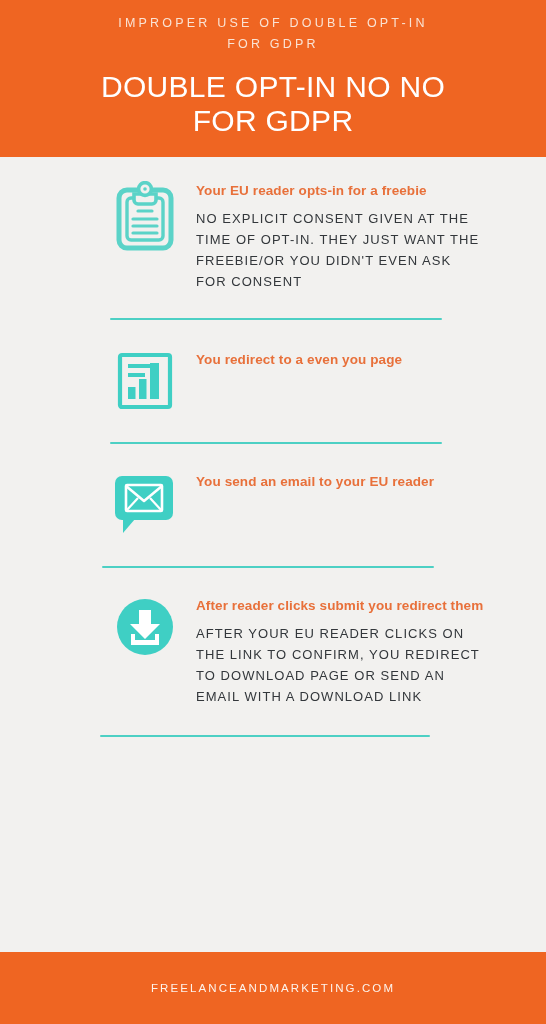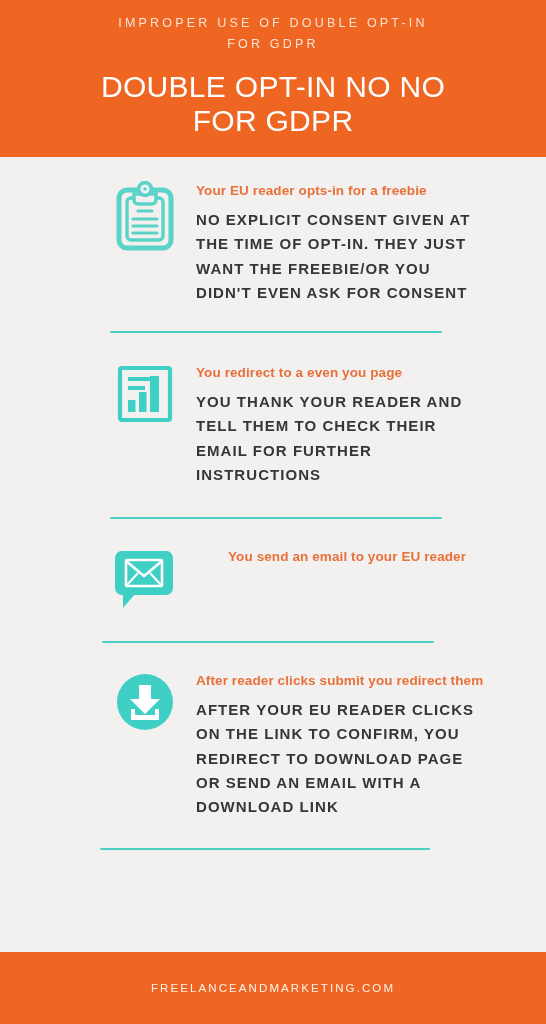--- a/index.html
+++ b/index.html
@@ -93,22 +93,22 @@
     color: #E8703A;
     font-size: 13.5px;
     font-weight: 700;
     line-height: 1.55;
     margin-bottom: 6px;
     letter-spacing: 0.1px;
   }
 
   .step-body {
     color: #33373B;
-    font-size: 15px;
-    font-weight: 700;
+    font-size: 13px;
+    font-weight: 400;
     line-height: 1.62;
     letter-spacing: 1.05px;
     text-transform: uppercase;
   }
 
   .divider {
     height: 2px;
     background: #4DD0C4;
     border-radius: 1px;
     margin: 0 auto;
@@ -178,27 +178,26 @@
             <line x1="13" y1="16" x2="38" y2="16"></line>
             <line x1="13" y1="25" x2="30" y2="25"></line>
           </g>
           <rect x="13" y="37" width="7.5" height="12" fill="#3FCFC4"></rect>
           <rect x="24" y="29" width="7.5" height="20" fill="#3FCFC4"></rect>
           <rect x="35" y="13" width="9" height="36" fill="#3FCFC4"></rect>
         </svg>
       </div>
       <div class="step-text">
         <div class="step-heading">You redirect to a even you page</div>
-        <div class="step-body">You thank your reader and tell them to check their email for further instructions</div>
       </div>
     </div>
 
     <div class="divider" style="width:332px; margin-top:30px; margin-left:110px;"></div>
 
-    <div class="step" style="padding-top:26px;gap:32px;">
+    <div class="step" style="padding-top:26px;">
       <div class="step-icon">
         <svg width="70" height="66" viewBox="0 0 70 66" aria-hidden="true">
           <rect x="5" y="4" width="58" height="44" rx="7" ry="7" fill="#3FCFC4"></rect>
           <path d="M13 47 L13 61 L25 47 Z" fill="#3FCFC4"></path>
           <rect x="16" y="13" width="36" height="26" rx="1" ry="1" fill="none" stroke="#FFFFFF" stroke-width="2.6"></rect>
           <path d="M16 14 L34 29 L52 14" fill="none" stroke="#FFFFFF" stroke-width="2.6" stroke-linejoin="round"></path>
           <path d="M16 39 L28 26 M52 39 L40 26" fill="none" stroke="#FFFFFF" stroke-width="2.2"></path>
         </svg>
       </div>
       <div class="step-text">

